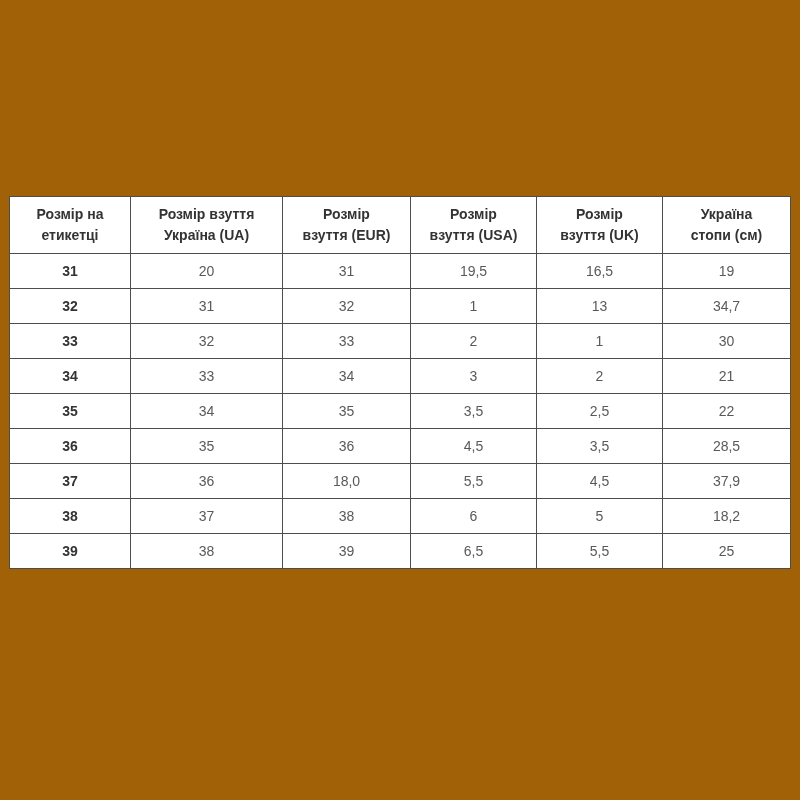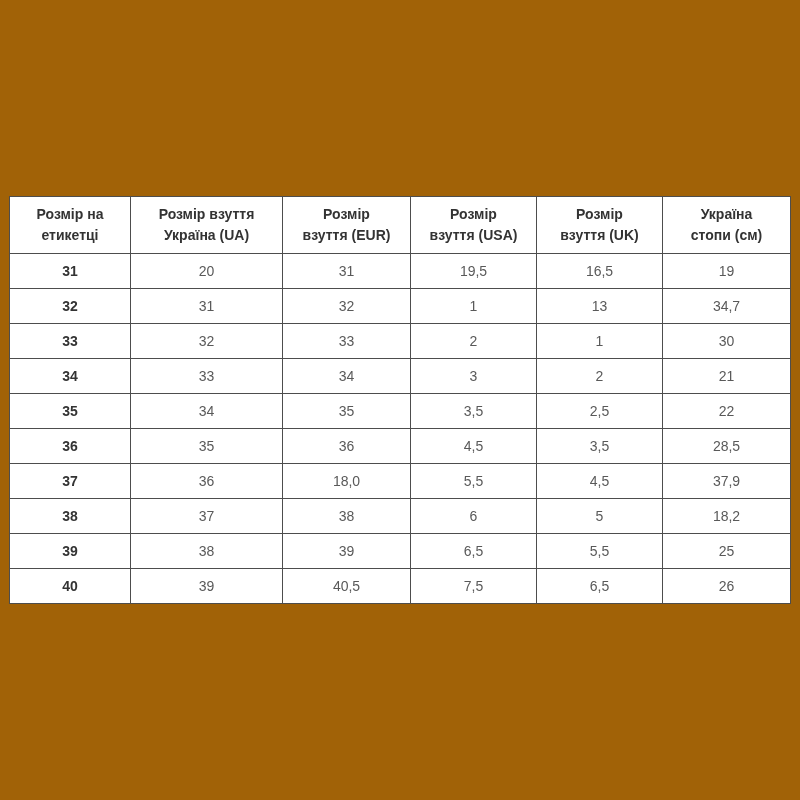--- a/index.html
+++ b/index.html
@@ -148,23 +148,15 @@
           <td>18,2</td>
         </tr>
         <tr>
           <td class="row-label">39</td>
           <td>38</td>
           <td>39</td>
           <td>6,5</td>
           <td>5,5</td>
           <td>25</td>
         </tr>
-        <tr>
-          <td class="row-label">40</td>
-          <td>39</td>
-          <td>40,5</td>
-          <td>7,5</td>
-          <td>6,5</td>
-          <td>26</td>
-        </tr>
       </tbody>
   </table>
 </div>
 
 </body></html>

